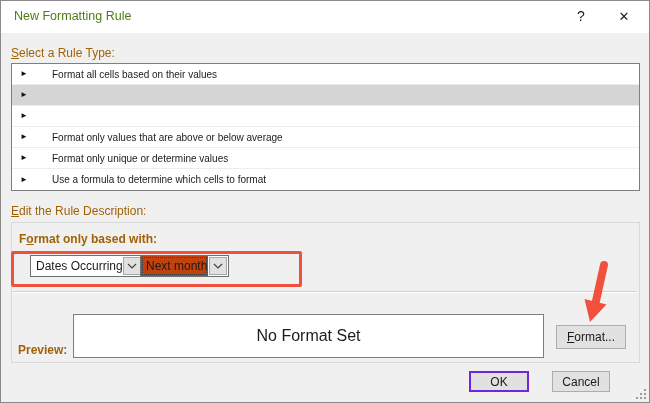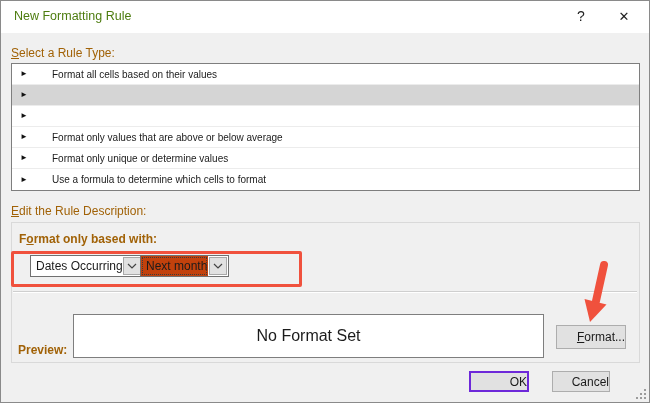--- a/index.html
+++ b/index.html
@@ -46,21 +46,21 @@
   .combo2{ left:139px; top:254px; width:89px; }
 
   .separator{ position:absolute; left:12px; top:290px; width:624px; height:2px;
               border-top:1px solid #cfcfcf; border-bottom:1px solid #ffffff; }
 
   .previewbox{ position:absolute; left:72px; top:313px; width:471px; height:44px;
                background:#ffffff; border:1px solid #7e7e7e; display:flex;
                align-items:center; justify-content:center; font-size:16px; }
 
   .btn{ position:absolute; background:#e1e1e1; border:1px solid #adadad; font-size:12px;
-        display:flex; align-items:center; justify-content:flex-end; color:#1b1b1b; }
+        display:flex; align-items:center; justify-content:center; color:#1b1b1b; }
   .format-btn{ left:555px; top:324px; width:70px; height:24px; }
   .ok-btn{ left:468px; top:370px; width:60px; height:21px; border:2px solid #6d28d9; }
   .cancel-btn{ left:551px; top:370px; width:58px; height:21px; }
 
   
   .hl-rect{ position:absolute; left:10px; top:250px; width:291px; height:36px;
             border:3px solid #f0513d; border-radius:2px; pointer-events:none; }
   .hl-arrow{ position:absolute; left:570px; top:256px; pointer-events:none; }
 
   .grip{ position:absolute; right:3px; bottom:3px; width:10px; height:10px; }

